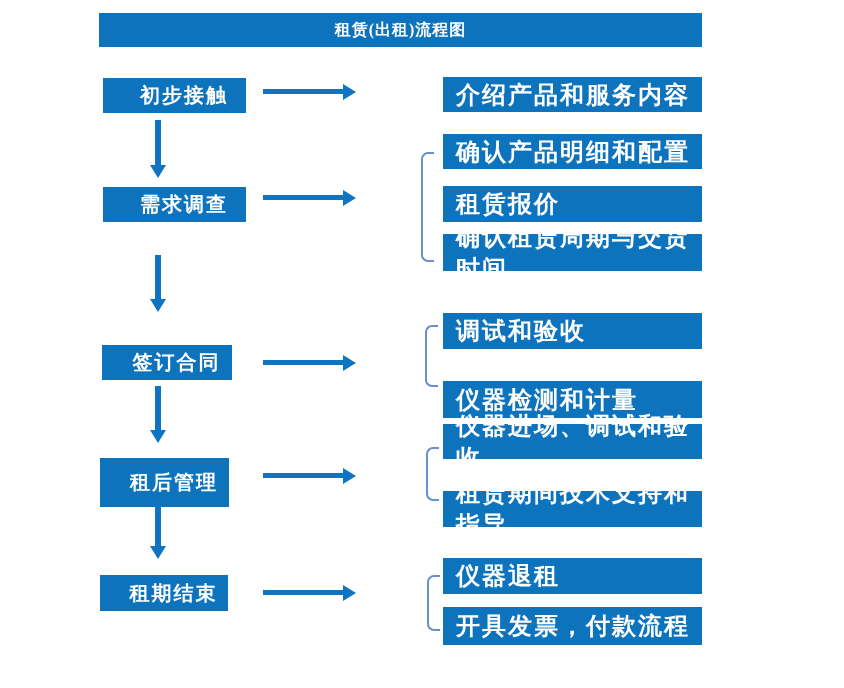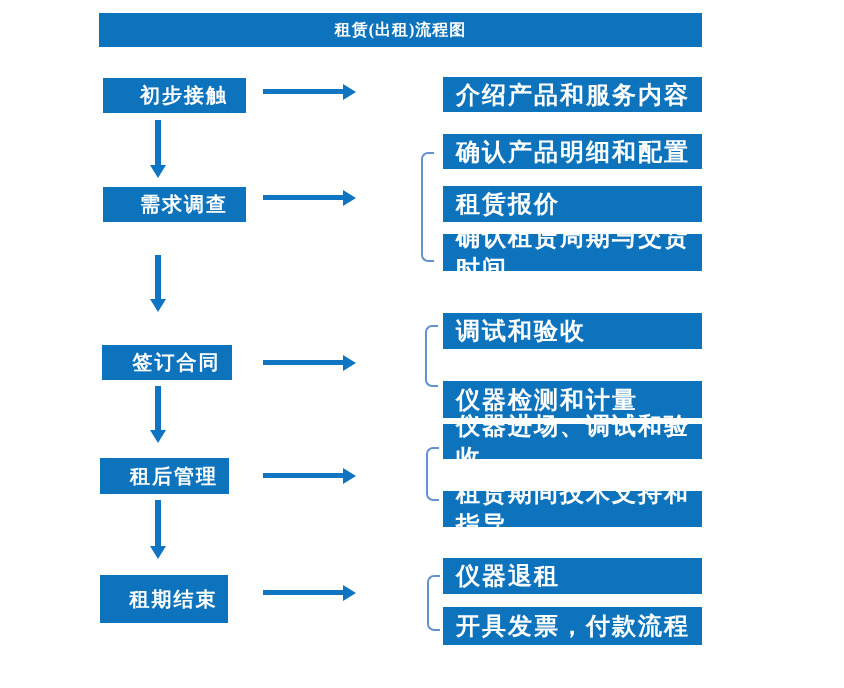--- a/index.html
+++ b/index.html
@@ -107,22 +107,22 @@
 
 <div class="canvas">
 
   <div class="title-bar">
     <span>租赁(出租)流程图</span>
   </div>
 
   <div class="step-box" style="left:103px; top:78px; width:124px;">初步接触</div>
   <div class="step-box" style="left:103px; top:187px; width:124px;">需求调查</div>
   <div class="step-box" style="left:102px; top:345px; width:111px;font-family:Liberation Serif, serif;">签订合同</div>
-  <div class="step-box" style="left:100px; top:458px; width:110px; height:36px;">租后管理</div>
-  <div class="step-box" style="left:100px; top:575px; width:109px; height:48px;">租期结束</div>
+  <div class="step-box" style="left:100px; top:458px; width:110px; height:49px;">租后管理</div>
+  <div class="step-box" style="left:100px; top:575px; width:109px; height:36px;">租期结束</div>
 
   <div class="v-arrow" style="top:120px; height:45px;"></div>
   <div class="v-arrow" style="top:255px; height:44px;"></div>
   <div class="v-arrow" style="top:386px; height:44px;"></div>
   <div class="v-arrow" style="top:500px; height:46px;"></div>
 
   <div class="h-arrow" style="top:89px;"></div>
   <div class="h-arrow" style="top:195px;"></div>
   <div class="h-arrow" style="top:360px;"></div>
   <div class="h-arrow" style="top:473px;"></div>

